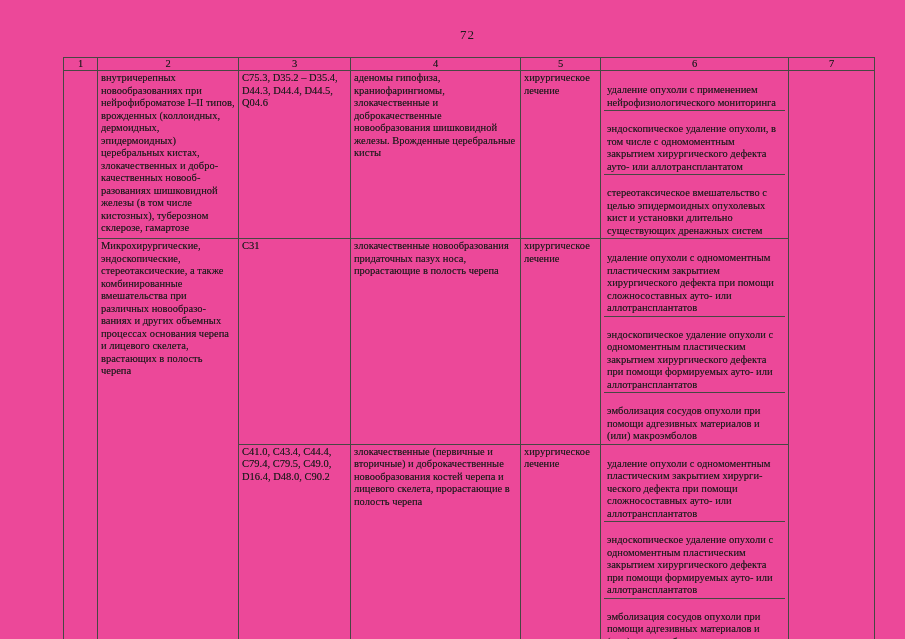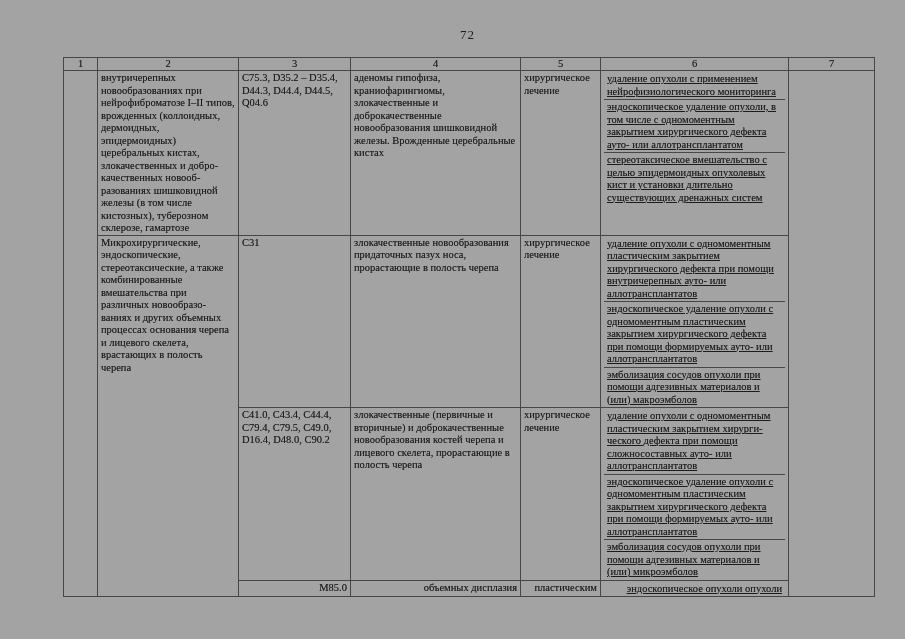--- a/index.html
+++ b/index.html
@@ -4,21 +4,21 @@
 <style>
   html,body{margin:0;padding:0;}
   body{
     width:905px;height:639px;
     background:#e8e8e6;
     font-family:"Liberation Serif","DejaVu Serif",serif;
   }
   .page{
     position:relative;
     width:905px;height:639px;
-    background:#a3a3a3;
+    background:#ec4899;
     color:#1c1c1c;
     overflow:hidden;
   }
   .page-number{
     position:absolute;
     top:27px;left:430px;width:75px;
     text-align:center;
     font-size:13px;
     letter-spacing:1px;
   }
@@ -43,23 +43,22 @@
     text-align:center;
     padding:0;
     line-height:12px;
   }
   tr.rA{height:162px;margin-top:16px;}
   tr.rB{height:157px;}
   tr.rC{height:167px;}
   tr.rD{height:14px;text-align:right;}
   td.proc{padding:0;}
   .sub{
-    padding:1px 3px 1px 3px;
+    padding:12px 3px 1px 3px;
     border-bottom:1px solid #474743;
-    text-decoration:underline;
   }
   .sub.last{border-bottom:none;}
 </style>
 </head>
 <body>
 
 <div class="page">
   <div class="page-number">72</div>
 
   <table class="tbl">
@@ -81,37 +80,37 @@
       <td>4</td>
       <td>5</td>
       <td>6</td>
       <td>7</td>
     </tr>
 
     <tr class="rA">
       <td rowspan="4"></td>
       <td>внутричерепных новообразованиях при нейрофиброматозе I–II типов, врожденных (коллоидных, дермоидных, эпидермоидных) церебральных кистах, злокачественных и добро-качественных новооб-разованиях шишковидной железы (в том числе кистозных), туберозном склерозе, гамартозе</td>
       <td>С75.3, D35.2 – D35.4, D44.3, D44.4, D44.5, Q04.6</td>
-      <td>аденомы гипофиза, краниофарингиомы, злокачественные и доброкачественные новообразования шишковидной железы. Врожденные церебральные кистах</td>
+      <td>аденомы гипофиза, краниофарингиомы, злокачественные и доброкачественные новообразования шишковидной железы. Врожденные церебральные кисты</td>
       <td>хирургическое лечение</td>
       <td class="proc">
         <div class="sub">удаление опухоли с применением нейрофизиологического мониторинга</div>
         <div class="sub">эндоскопическое удаление опухоли, в том числе с одномоментным закрытием хирургического дефекта ауто- или аллотрансплантатом</div>
         <div class="sub last">стереотаксическое вмешательство с целью эпидермоидных опухолевых кист и установки длительно существующих дренажных систем</div>
       </td>
       <td rowspan="4"></td>
     </tr>
 
     <tr class="rB">
       <td rowspan="3">Микрохирургические, эндоскопические, стереотаксические, а также комбинированные вмешательства при различных новообразо-ваниях и других объемных процессах основания черепа и лицевого скелета, врастающих в полость черепа</td>
       <td>С31</td>
       <td>злокачественные новообразования придаточных пазух носа, прорастающие в полость черепа</td>
       <td>хирургическое лечение</td>
       <td class="proc">
-        <div class="sub">удаление опухоли с одномоментным пластическим закрытием хирургического дефекта при помощи внутричерепных ауто- или аллотрансплантатов</div>
+        <div class="sub">удаление опухоли с одномоментным пластическим закрытием хирургического дефекта при помощи сложносоставных ауто- или аллотрансплантатов</div>
         <div class="sub">эндоскопическое удаление опухоли с одномоментным пластическим закрытием хирургического дефекта при помощи формируемых ауто- или аллотрансплантатов</div>
         <div class="sub last">эмболизация сосудов опухоли при помощи адгезивных материалов и (или) макроэмболов</div>
       </td>
     </tr>
 
     <tr class="rC">
       <td>C41.0, C43.4, C44.4, C79.4, C79.5, C49.0, D16.4, D48.0, C90.2</td>
       <td>злокачественные (первичные и вторичные) и доброкачественные новообразования костей черепа и лицевого скелета, прорастающие в полость черепа</td>
       <td>хирургическое лечение</td>
       <td class="proc">

